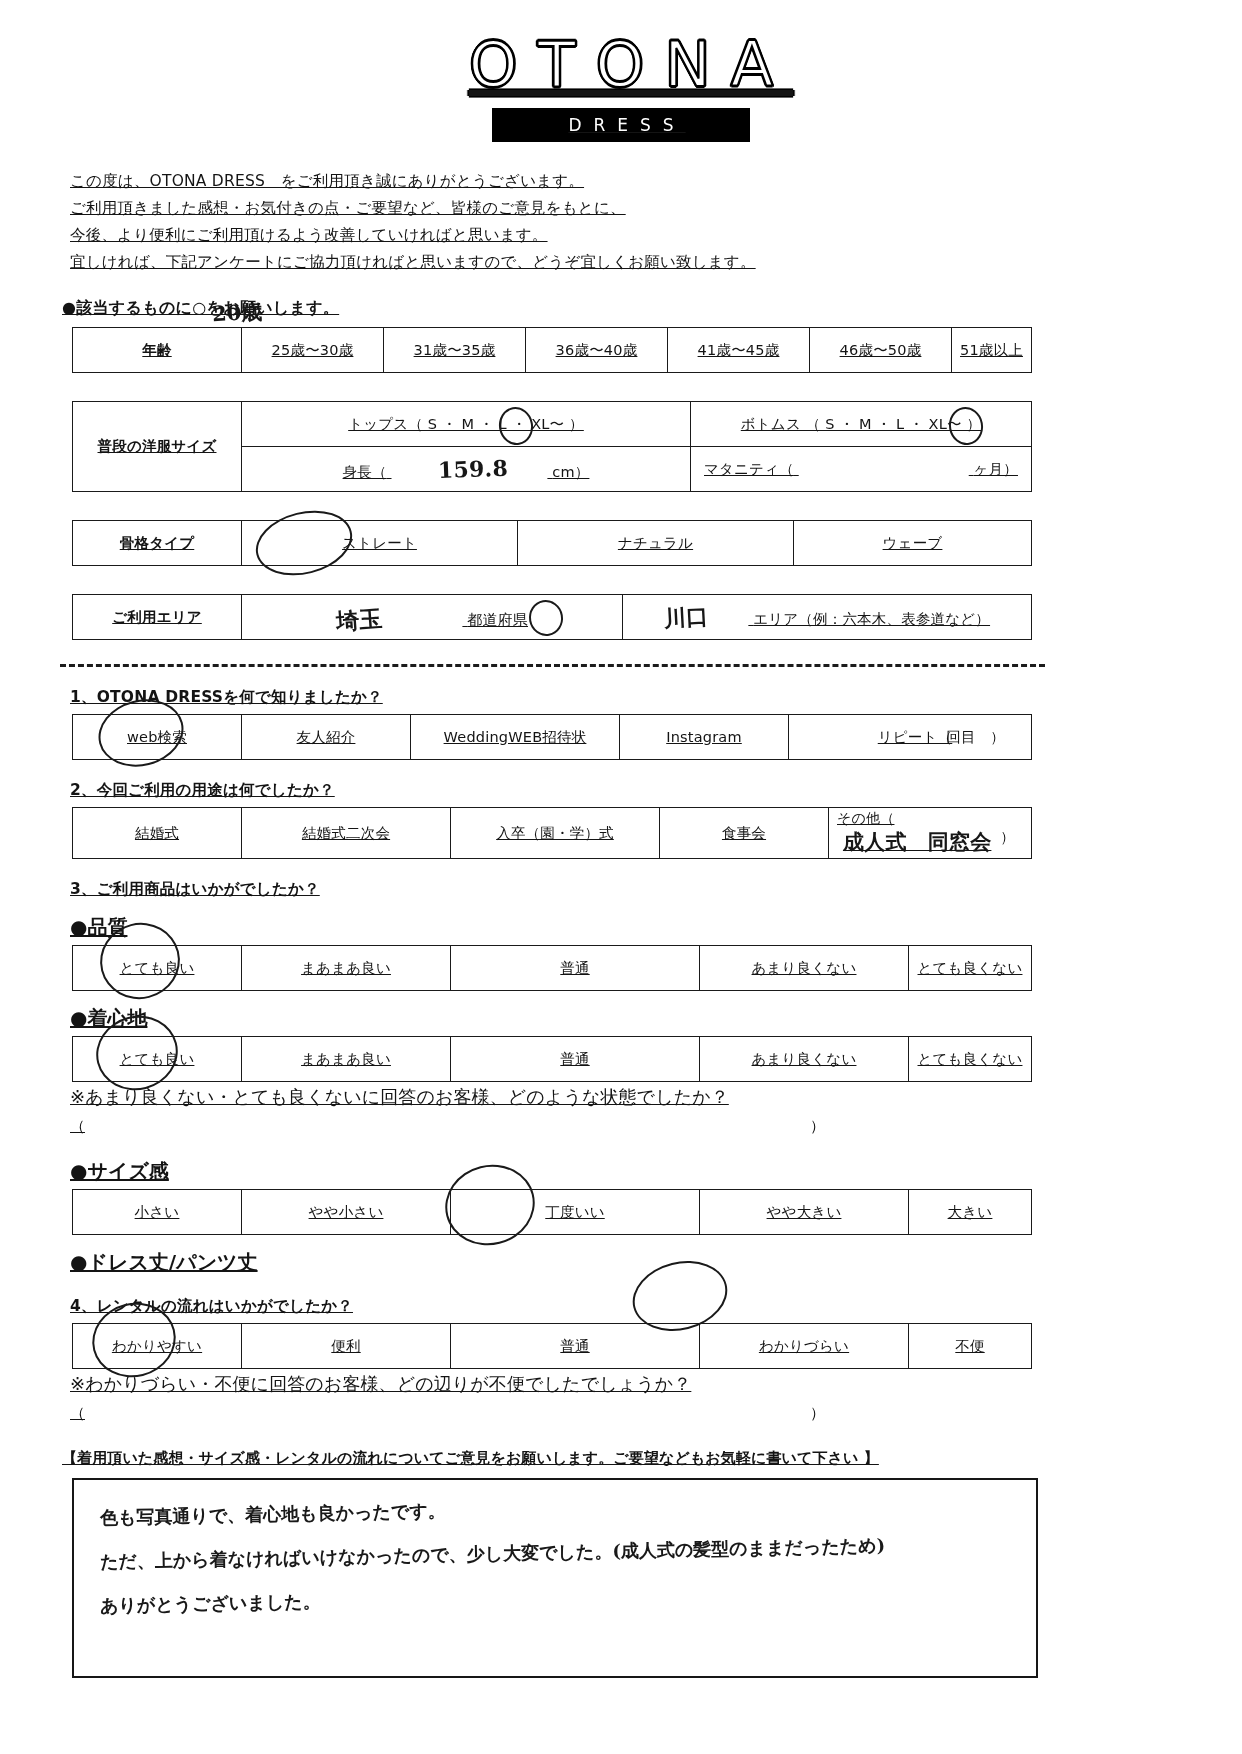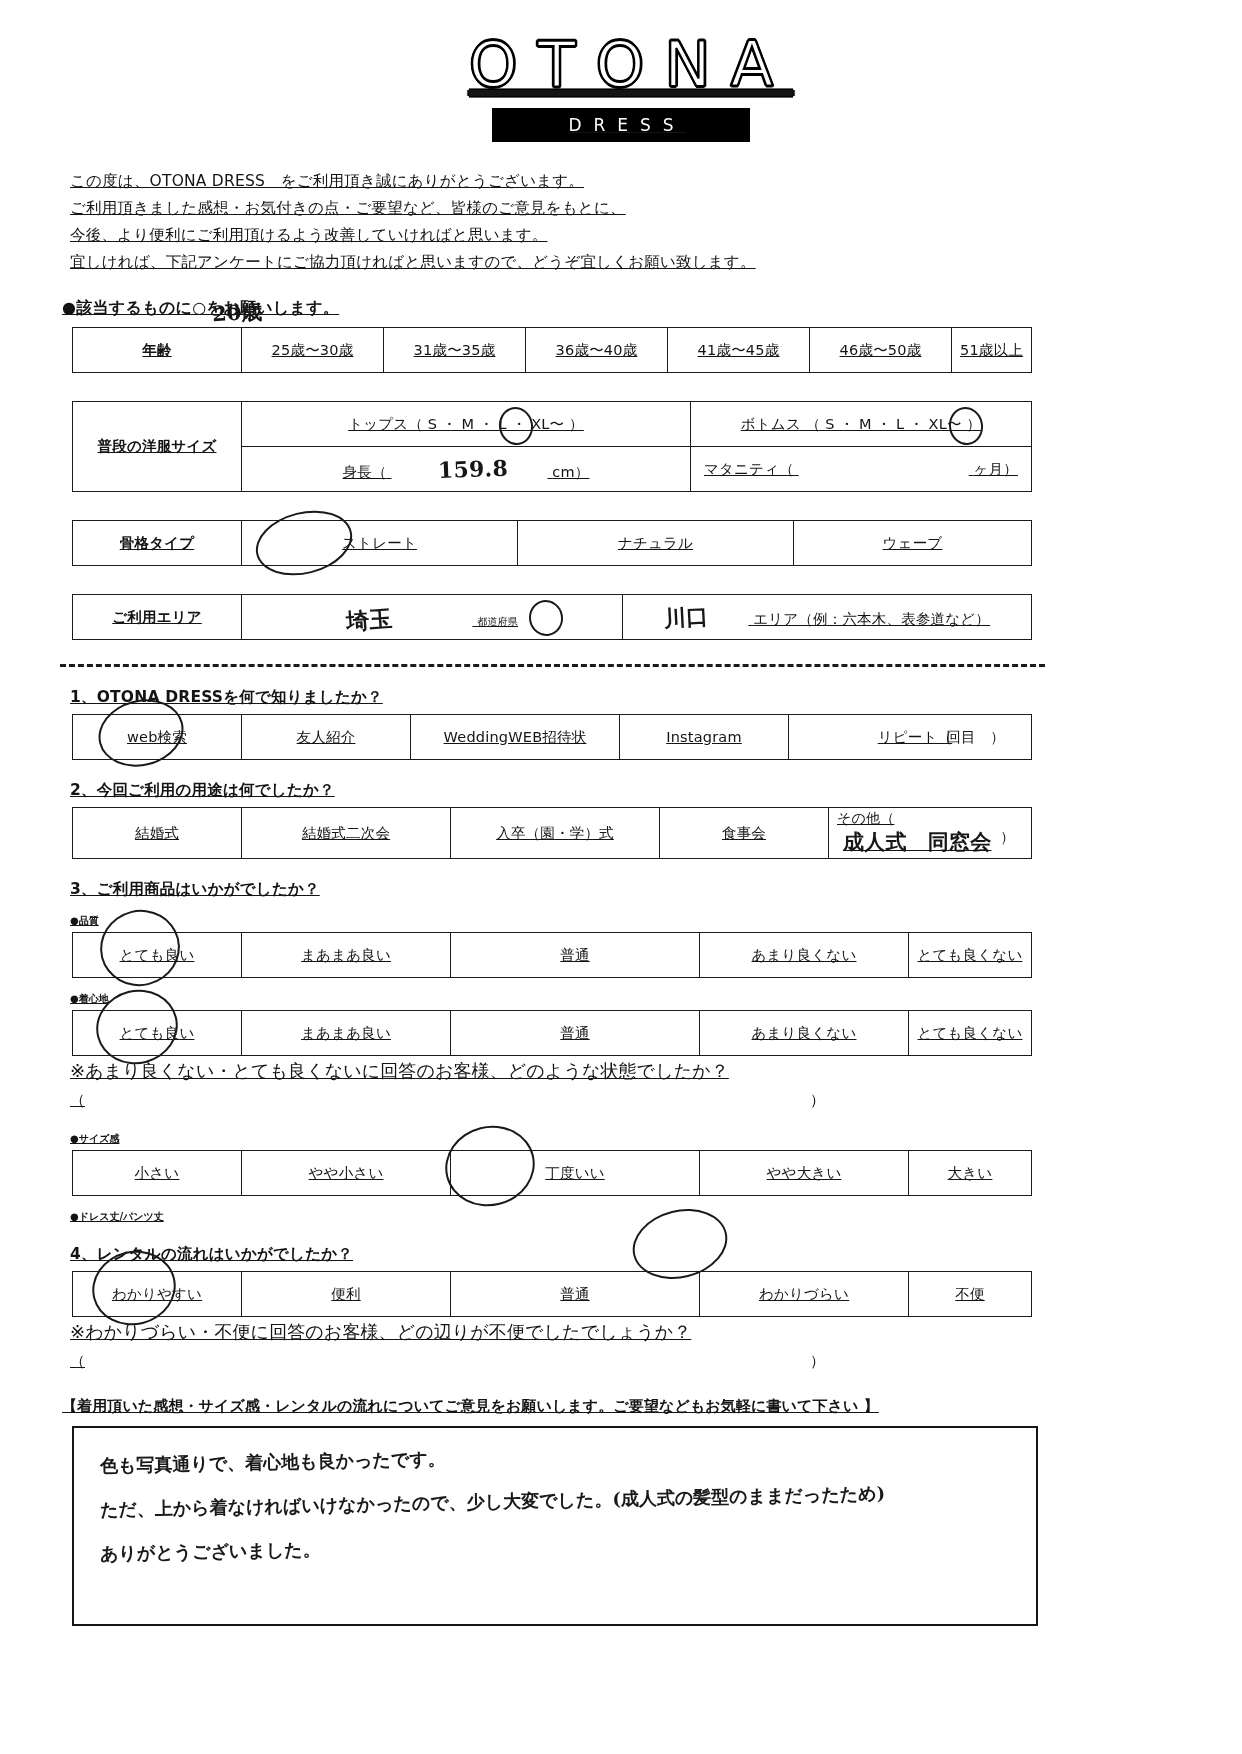--- a/index.html
+++ b/index.html
@@ -76,21 +76,21 @@
     letter-spacing: 0.3px;
   }
   .q-head {
     margin: 20px 0 6px 70px;
     font-size: 15.5px;
     font-weight: bold;
     letter-spacing: 0.2px;
   }
   .sub-head {
     margin: 14px 16px 4px 70px;
-    font-size: 10px;
+    font-size: 20px;
     font-weight: bold;
   }
   .note {
     margin: 3px 0 0 70px;
     font-size: 18px;
     letter-spacing: 0.1px;
   }
   .paren-line {
     margin: 8px 0 0 70px;
     font-size: 15px;
@@ -278,21 +278,21 @@
     </div>
   </div>
 
   <div class="rel" style="margin-top:28px;">
     <table class="grid w-main">
       <tbody>
           <tr>
         <td class="lbl" style="width:160px">ご利用エリア</td>
         <td style="width:372px">
           <span class="hw-ink" style="font-size:23px; display:inline-block; padding-right:80px; transform:rotate(-4deg);">埼玉</span>
-          <span style="font-size:10px;">都道府県</span>
+          <span style="font-size:15px;">都道府県</span>
         </td>
         <td>
           <span class="hw-ink" style="font-size:22px; display:inline-block; padding-right:40px; transform:rotate(-3deg);">川口</span>
           <span style="font-size:14.5px;">エリア（例：六本木、表参道など）</span>
         </td>
       </tr>
     </tbody>
       </table>
     <div class="ink-layer">
       <div class="circle-small" style="left:529px; top:6px; width:30px; height:32px;"></div>

